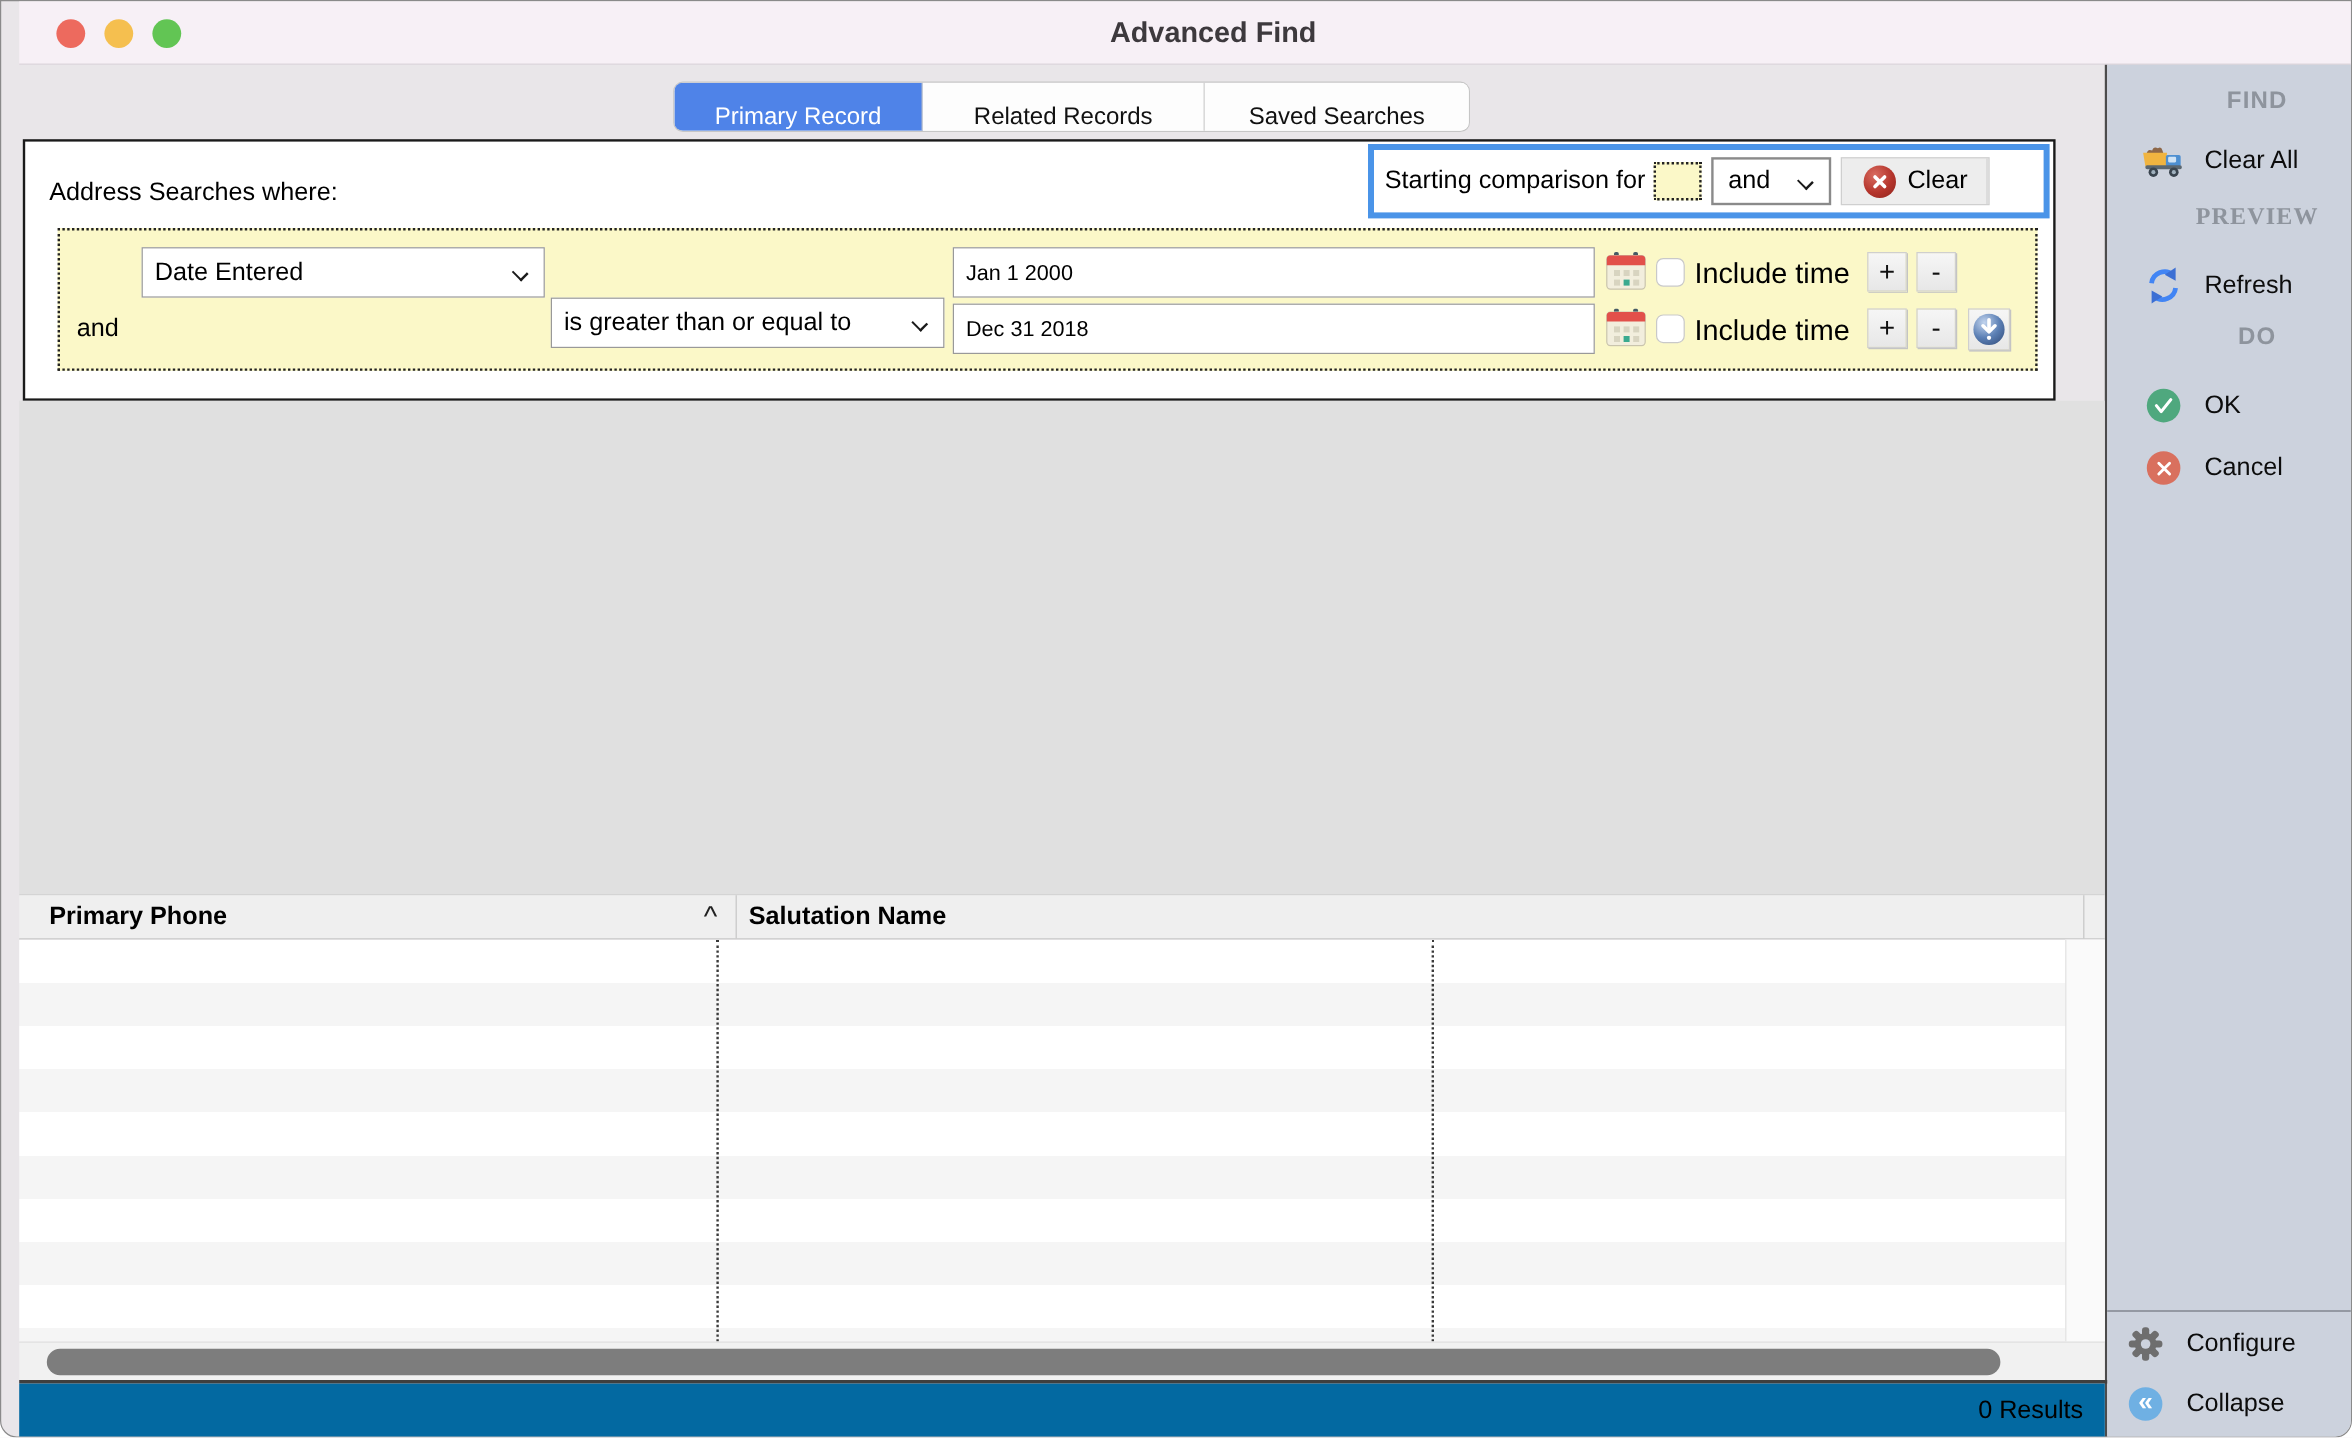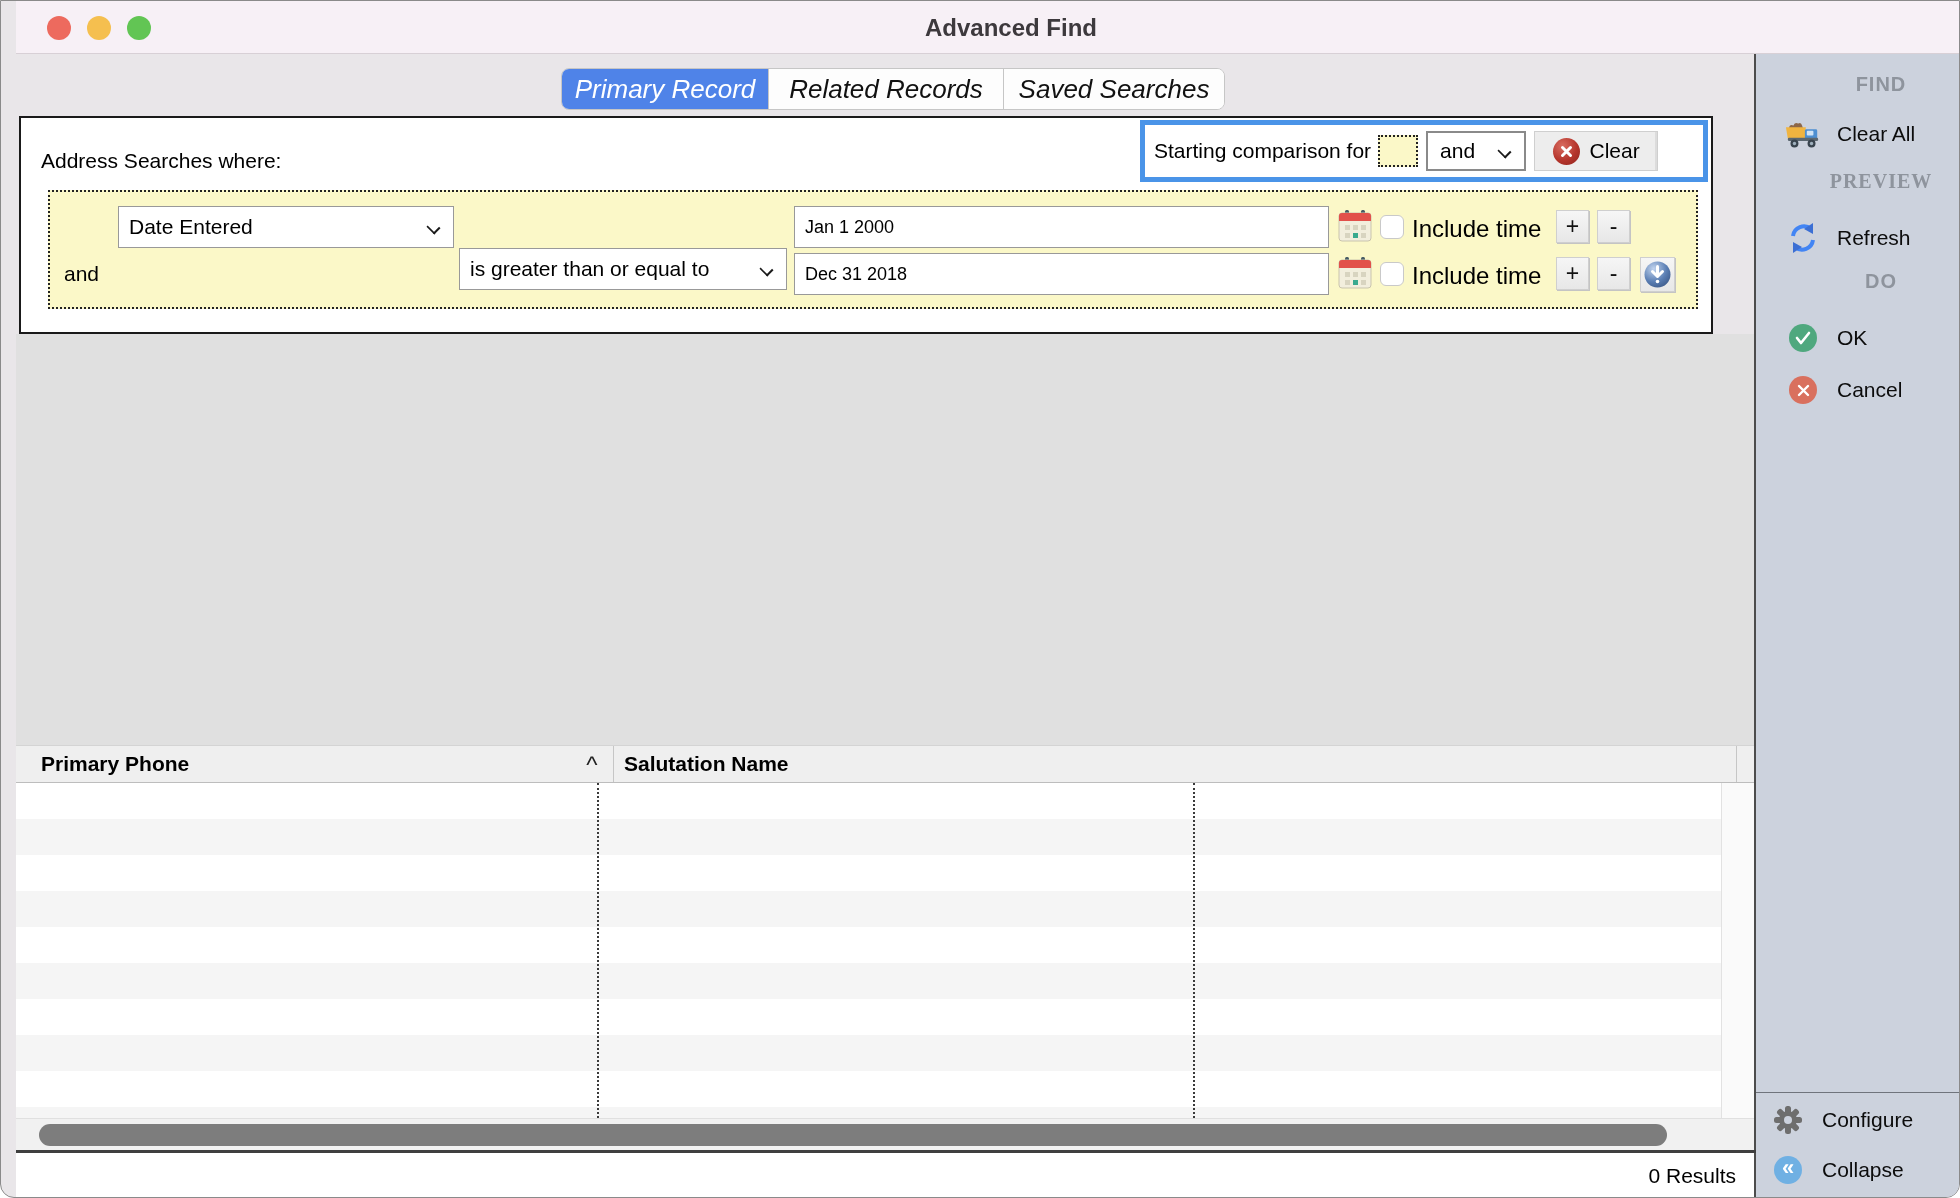--- a/index.html
+++ b/index.html
@@ -14,22 +14,22 @@
   
   #titlebar { left:0; top:0; width:1960px; height:53px; background:#f7f0f6; border-bottom:1px solid #d8d0d6; }
   .traffic { width:24px; height:24px; border-radius:50%; top:15px; }
   #title { left:0; top:0; width:100%; height:53px; line-height:53px; text-align:center;
            font-size:24px; font-weight:bold; color:#3d393d; }
 
   
   #band { left:0; top:53px; width:1738px; height:63px; background:#e9e6e9; }
   #tabs { left:545px; top:67px; height:42px; display:flex; border:1px solid #c6c6c6;
           border-radius:8px; overflow:hidden; background:#fdfdfd; }
-  .tab { height:100%; display:flex; align-items:center; justify-content:center;
-         font-size:26px; color:#111; background:#fdfdfd; border-right:1px solid #c6c6c6; cursor:default;font-style:italic; }
+  .tab { height:100%; display:flex; align-items:flex-end; justify-content:center;
+         font-size:20px; color:#111; background:#fdfdfd; border-right:1px solid #c6c6c6; cursor:default; }
   .tab:last-child { border-right:none; }
   .tab.active { background:#4f83e8; color:#ffffff; }
 
   
   #panel { left:3px; top:115px; width:1694px; height:218px; background:#ffffff; border:2px solid #1a1a1a; }
   #where-label { left:25px; top:148px; font-size:21px; color:#000; }
 
   #start-box { left:1124px; top:119px; width:568px; height:62px; background:#ffffff;
                border:5px solid #4a94e8; display:flex; align-items:center; }
   #start-label { margin-left:9px; font-size:21px; color:#000; white-space:nowrap; }
@@ -66,21 +66,21 @@
   .th { top:0; height:36px; display:flex; align-items:center; font-size:21px; font-weight:bold; color:#000;
         padding-left:10px; border-left:1px solid #c6c6c6; }
   .th.first { border-left:none; }
   #tbody { left:0; top:782px; width:1738px; height:335px;
            background:repeating-linear-gradient(to bottom, #ffffff 0 36px, #f5f5f5 36px 72px); }
   .col-dotted { top:782px; height:335px; width:0; border-left:2px dotted #3a3a3a; }
   #v-gutter { left:1705px; top:782px; width:33px; height:335px; background:#fafafa; border-left:1px solid #e2e2e2; }
   #hscroll { left:0; top:1117px; width:1738px; height:32px; background:#f1f1f1; border-top:1px solid #e0e0e0; }
   #hthumb { left:8px; top:5px; width:1628px; height:22px; background:#7d7d7d; border-radius:11px; }
   #bottom-sep { left:0; top:1149px; width:1740px; height:3px; background:#3f3f3f; }
-  #statusbar { left:0; top:1152px; width:1738px; height:46px; background:#ffffff; }
+  #statusbar { left:0; top:1152px; width:1738px; height:46px; background:#0369a1; }
   #status-text { position:absolute; right:18px; top:0; height:46px; line-height:46px; font-size:21px; color:#000; }
 
   
   #divider { left:1738px; top:53px; width:2px; height:1145px; background:#4c4c4c; }
   #sidebar { left:1740px; top:53px; width:220px; height:1145px; background:#ccd2dd; }
   .side-header { width:100%; text-align:center; font-size:20px; font-weight:bold; color:#8e949d; letter-spacing:1px; }
   .side-item { left:0; width:220px; height:36px; display:flex; align-items:center; cursor:default; }
   .side-icon { position:absolute; left:14px; width:36px; height:36px; display:flex; align-items:center; justify-content:center; }
   .side-label { position:absolute; left:66px; font-size:21px; color:#0c0c0c; white-space:nowrap; }
   .circle-ic { width:28px; height:28px; border-radius:50%; display:flex; align-items:center; justify-content:center;

